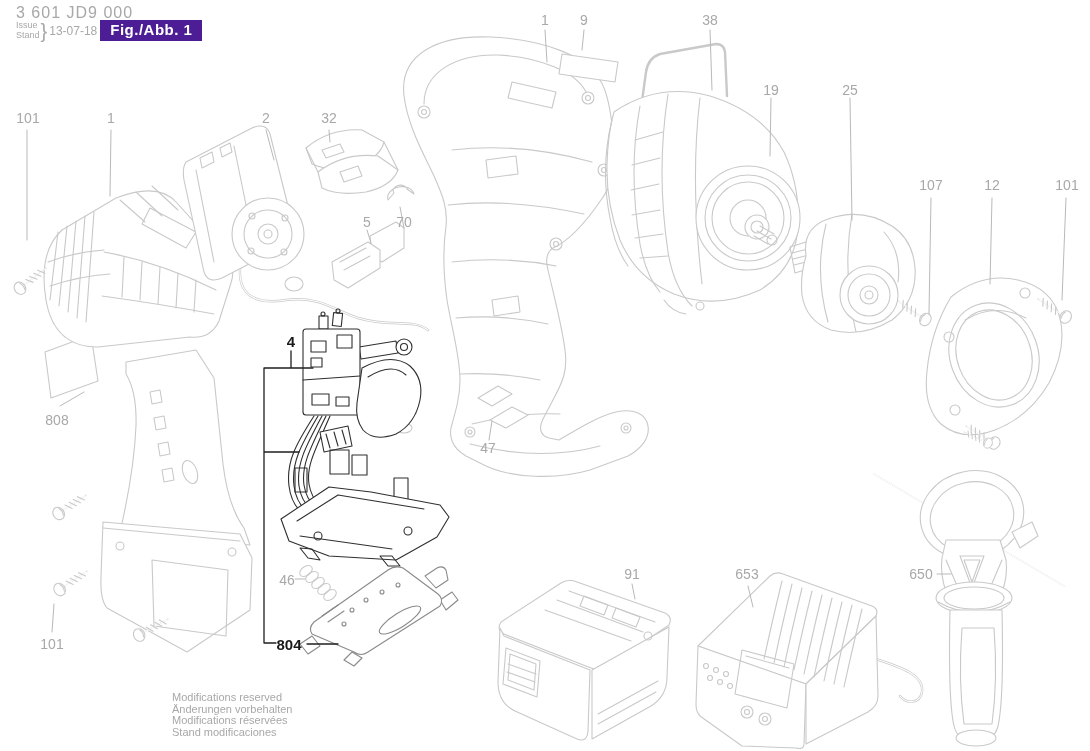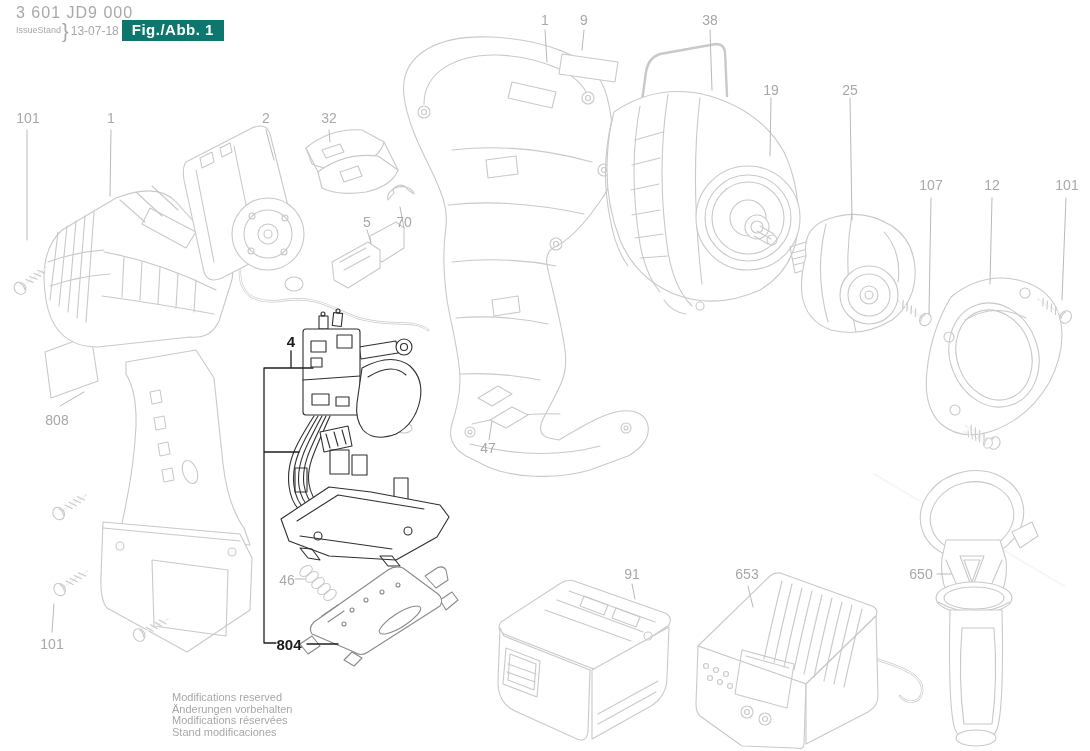--- a/index.html
+++ b/index.html
@@ -14,24 +14,24 @@
   .art .thick{stroke-width:2.4}
   .art .leader{stroke:#b9b9b9;stroke-width:1}
   .art .blk{stroke:#1f1f1f;stroke-width:1.3}
   .art .core{stroke:#ffffff}
   
   .plabel{position:absolute;transform:translateX(-50%);font-size:14px;color:#a8a8a8;white-space:nowrap}
   .plabel.dark{color:#1a1a1a;font-weight:bold;font-size:15px}
   
   .hdr-type{position:absolute;left:16px;top:4px;font-size:16px;color:#a8a8a8;letter-spacing:1px}
   .hdr-issue{position:absolute;left:16px;top:20px;display:flex;align-items:center;color:#a8a8a8}
-  .issue-stack{display:flex;flex-direction:row;font-size:9px;line-height:9.5px}
+  .issue-stack{display:flex;flex-direction:column;font-size:9px;line-height:9.5px}
   .brace{font-size:20px;font-weight:100;margin:0 2px 0 1px;line-height:20px}
   .date{font-size:12px;margin-right:3px}
-  .fig-badge{background:#0f766e;color:#fff;font-weight:bold;font-size:15px;
+  .fig-badge{background:#4c1d95;color:#fff;font-weight:bold;font-size:15px;
              padding:1px 10px 3px 10px;letter-spacing:.5px}
   
   .note{position:absolute;font-size:11px;line-height:11.5px;color:#a8a8a8}
   .note .ind{padding-left:27px}
 </style>
 </head>
 <body>
 
 <div class="stage">
 

